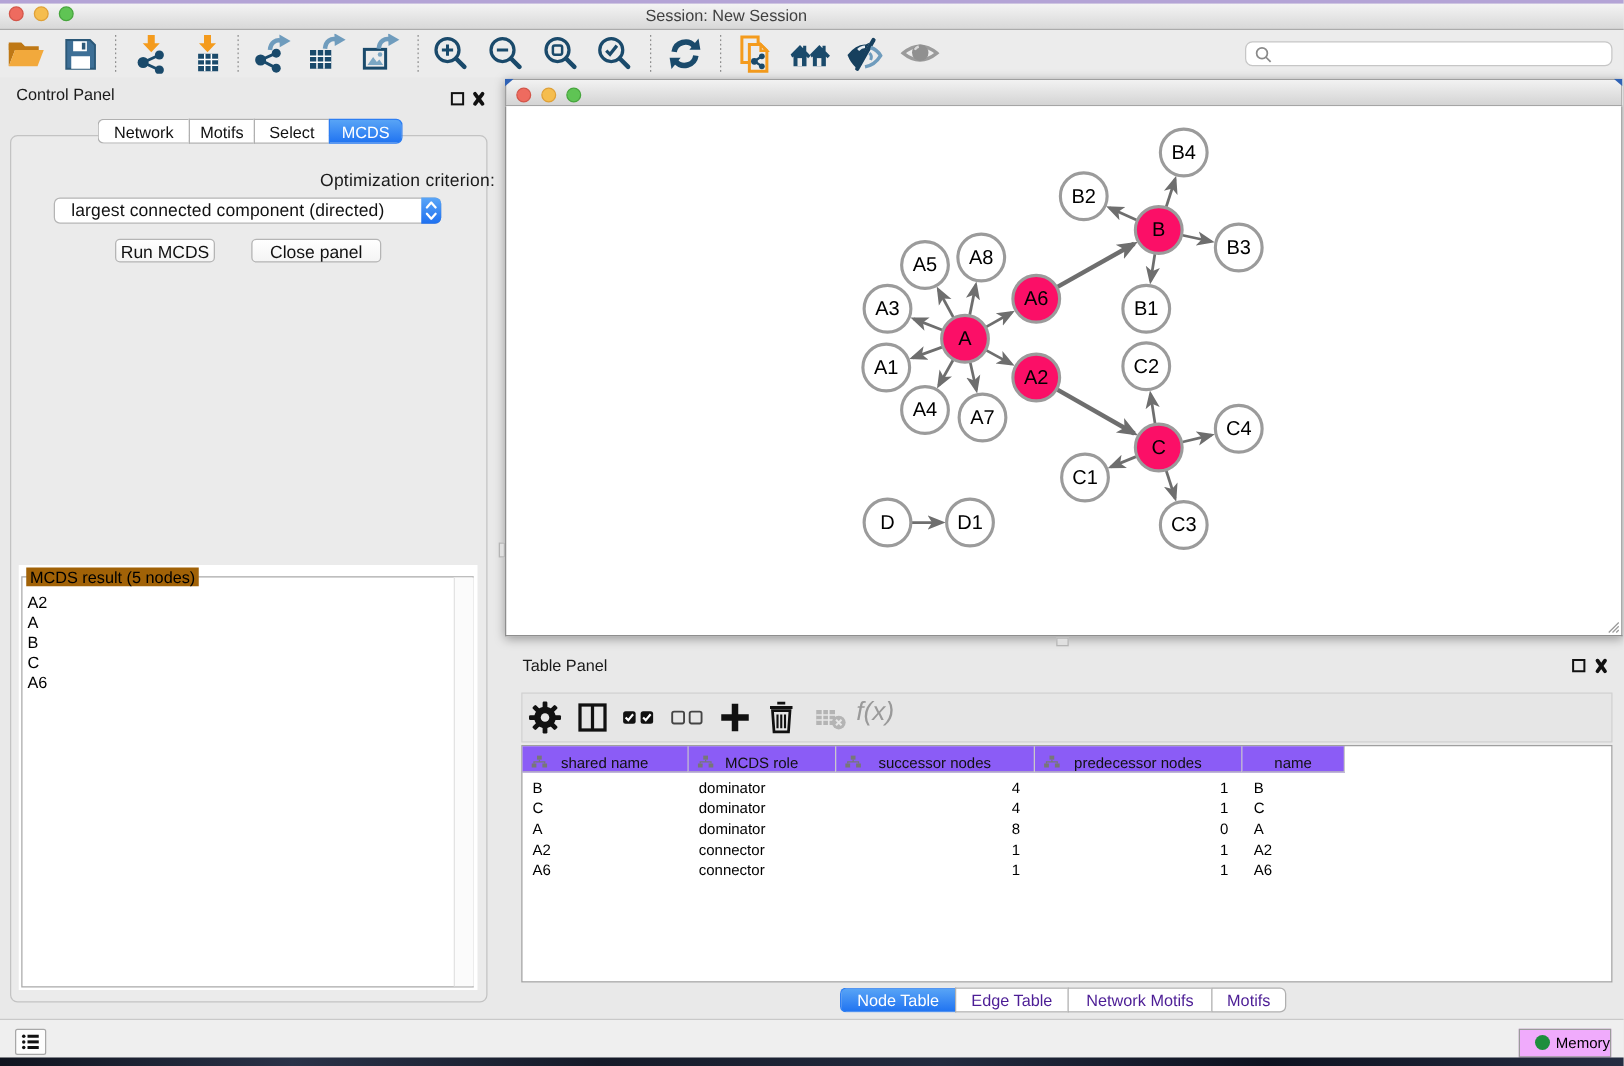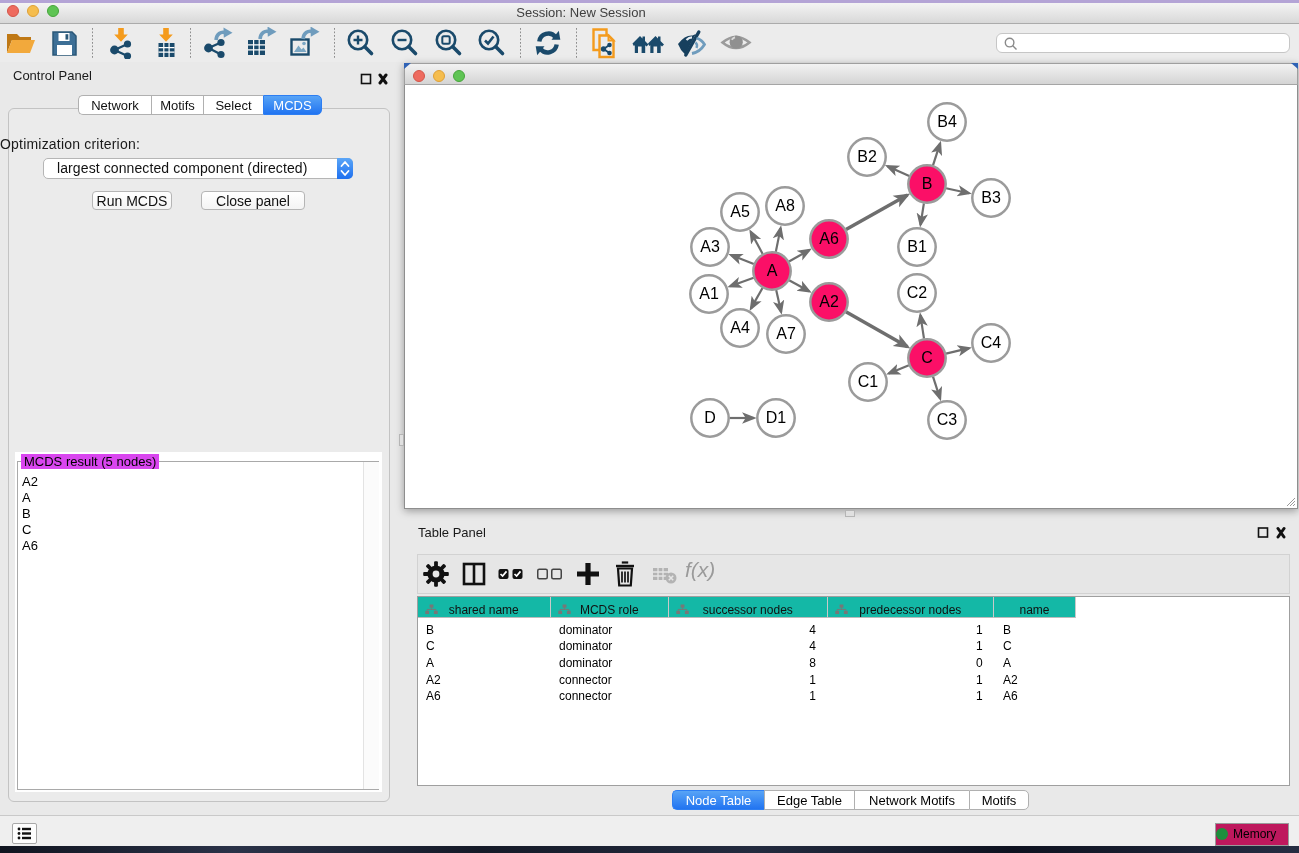--- a/index.html
+++ b/index.html
@@ -17,53 +17,53 @@
 .sep{top:4px;width:1px;height:30px;background-image:linear-gradient(#8e8e8e 1.4px,transparent 1.4px);background-size:1px 3.5px}
 .tbi{top:3px}
 #search{left:996px;top:9px;width:294px;height:20px;background:#fff;border:1px solid #c6c6c6;border-radius:6px}
 
 #cp-title{left:13px;top:68px;font-size:13px;color:#1a1a1a}
 #cp-box{left:8px;top:108px;width:382px;height:694px;border:1px solid #c3c3c3;border-radius:6px;background:#ebebeb}
 .seg{position:absolute;top:95px;height:20px;background:#fff;border:1px solid #b0b0b0;font-size:13px;color:#111;text-align:center;line-height:19px;border-right:none}
 .seg.first{border-radius:5px 0 0 5px}
 .seg.last{border-radius:0 5px 5px 0;border-right:1px solid #1e6ff0}
 .seg.sel{background:linear-gradient(#58a4f6,#2174f1);color:#fff;border-color:#2d7ef2}
-#optlabel{left:0;top:136px;width:396px;text-align:left;font-size:14px;letter-spacing:0.2px;color:#1a1a1a}
+#optlabel{left:0;top:136px;width:396px;text-align:right;font-size:14px;letter-spacing:0.2px;color:#1a1a1a}
 #dropdown{left:43px;top:158px;width:310px;height:21px;background:#fff;border:1px solid #b5b5b5;border-radius:5px;font-size:14px;letter-spacing:0.1px;color:#111;line-height:19px;padding-left:13px}
 #dd-step{right:-1px;top:-1px;width:16px;height:21px;border-radius:0 5px 5px 0;background:linear-gradient(#5ba6f7,#1e70f0)}
 .btn{position:absolute;top:191px;height:19px;background:linear-gradient(#ffffff,#f4f4f4);border:1px solid #b5b5b5;border-radius:4px;font-size:14px;color:#111;text-align:center;line-height:18px}
 
 #mcds-list{left:15px;top:452px;width:367px;height:340px;background:#fff}
 #mcds-fs{left:2px;top:9px;right:3px;bottom:2px;border:1px solid #a9a9a9}
-#mcds-legend{left:6px;top:2px;background:#d946ef;padding:0 3px;font-size:13px;color:#000;z-index:2}
+#mcds-legend{left:6px;top:2px;background:#a16207;padding:0 3px;font-size:13px;color:#000;z-index:2}
 #mcds-scroll{right:3px;top:10px;width:16px;bottom:3px;background:#fbfbfb;border-left:1px solid #e3e3e3}
 #mcds-items{left:7px;top:22px;font-size:13px;color:#000;line-height:16px}
 
 #gwin{left:404px;top:63px;width:894px;height:446px;box-shadow:0 2px 8px rgba(0,0,0,0.35)}
 #gtitle{left:0;top:0;width:894px;height:22px;background:linear-gradient(#f2f2f2,#d4d4d4);border:1px solid #9f9f9f;border-bottom:1px solid #a5a5a5;border-radius:4px 4px 0 0}
 #gtitle .t1{left:8px;background:#ee6b5f;border:1px solid #d35549;top:6px}
 #gtitle .t2{left:28px;background:#f5bd4e;border:1px solid #dfa036;top:6px}
 #gtitle .t3{left:48px;background:#5fc454;border:1px solid #46a53c;top:6px}
 #gtitletext{left:0;top:3px;width:894px;text-align:center;font-size:14px;letter-spacing:0.2px;color:#333}
 #gcanvas{left:0;top:22px;width:894px;height:424px;background:#fff;border:1px solid #8e8e8e;border-top:none}
 
 #tp-title{left:418px;top:525px;font-size:13px;color:#1a1a1a}
 #tp-toolbar{left:417px;top:554px;width:873px;height:40px;background:#e6e6e6;border:1px solid #d2d2d2}
 #tbl{left:417px;top:596px;width:873px;height:190px;background:#fff;border:1px solid #9f9f9f}
-.th{position:absolute;top:0;height:21px;background:#14b8a6;border-right:1px solid #c9c9c9;border-bottom:1px solid #bcbcbc;font-size:12px;color:#111;text-align:center;padding-top:6px}
+.th{position:absolute;top:0;height:21px;background:#8b5cf6;border-right:1px solid #c9c9c9;border-bottom:1px solid #bcbcbc;font-size:12px;color:#111;text-align:center;padding-top:6px}
 .td{position:absolute;font-size:12px;color:#000;height:17px;line-height:17px}
 
-.btab{position:absolute;top:790px;height:20px;background:#fff;border:1px solid #b0b0b0;border-right:none;font-size:13px;color:#000000;text-align:center;line-height:19px}
+.btab{position:absolute;top:790px;height:20px;background:#fff;border:1px solid #b0b0b0;border-right:none;font-size:13px;color:#4c1d95;text-align:center;line-height:19px}
 .btab.first{border-radius:5px 0 0 5px}
 .btab.last{border-radius:0 5px 5px 0;border-right:1px solid #b0b0b0}
 .btab.sel{background:linear-gradient(#58a4f6,#2174f1);color:#fff;border-color:#2d7ef2}
 
 #statusbar{left:0;top:815px;width:1299px;height:31px;background:#efefef;border-top:1px solid #c9c9c9}
 #stbtn{left:12px;top:7px;width:25px;height:21px;background:#fdfdfd;border:1px solid #a8a8a8;border-radius:2px}
-#membtn{left:1215px;top:7px;width:74px;height:23px;background:#be185d;border:1px solid #9a9a9a;font-size:12px;color:#000;line-height:21px;text-align:left}
+#membtn{left:1215px;top:7px;width:74px;height:23px;background:#f0abfc;border:1px solid #9a9a9a;font-size:12px;color:#000;line-height:21px;text-align:right}
 #darkstrip{left:0;top:846px;width:1299px;height:7px;background:linear-gradient(90deg,#10141f,#2a3248 18%,#151a28 37%,#232b3f 58%,#0e1220 78%,#252d42)}
 svg text{font-family:"Liberation Sans",sans-serif}
 </style></head>
 <body>
 <div class="abs" id="lav"></div>
 <div class="abs" id="titlebar">
   <div class="abs tl t1"></div>
     <div class="abs tl t2"></div>
     <div class="abs tl t3"></div>
 </div>

